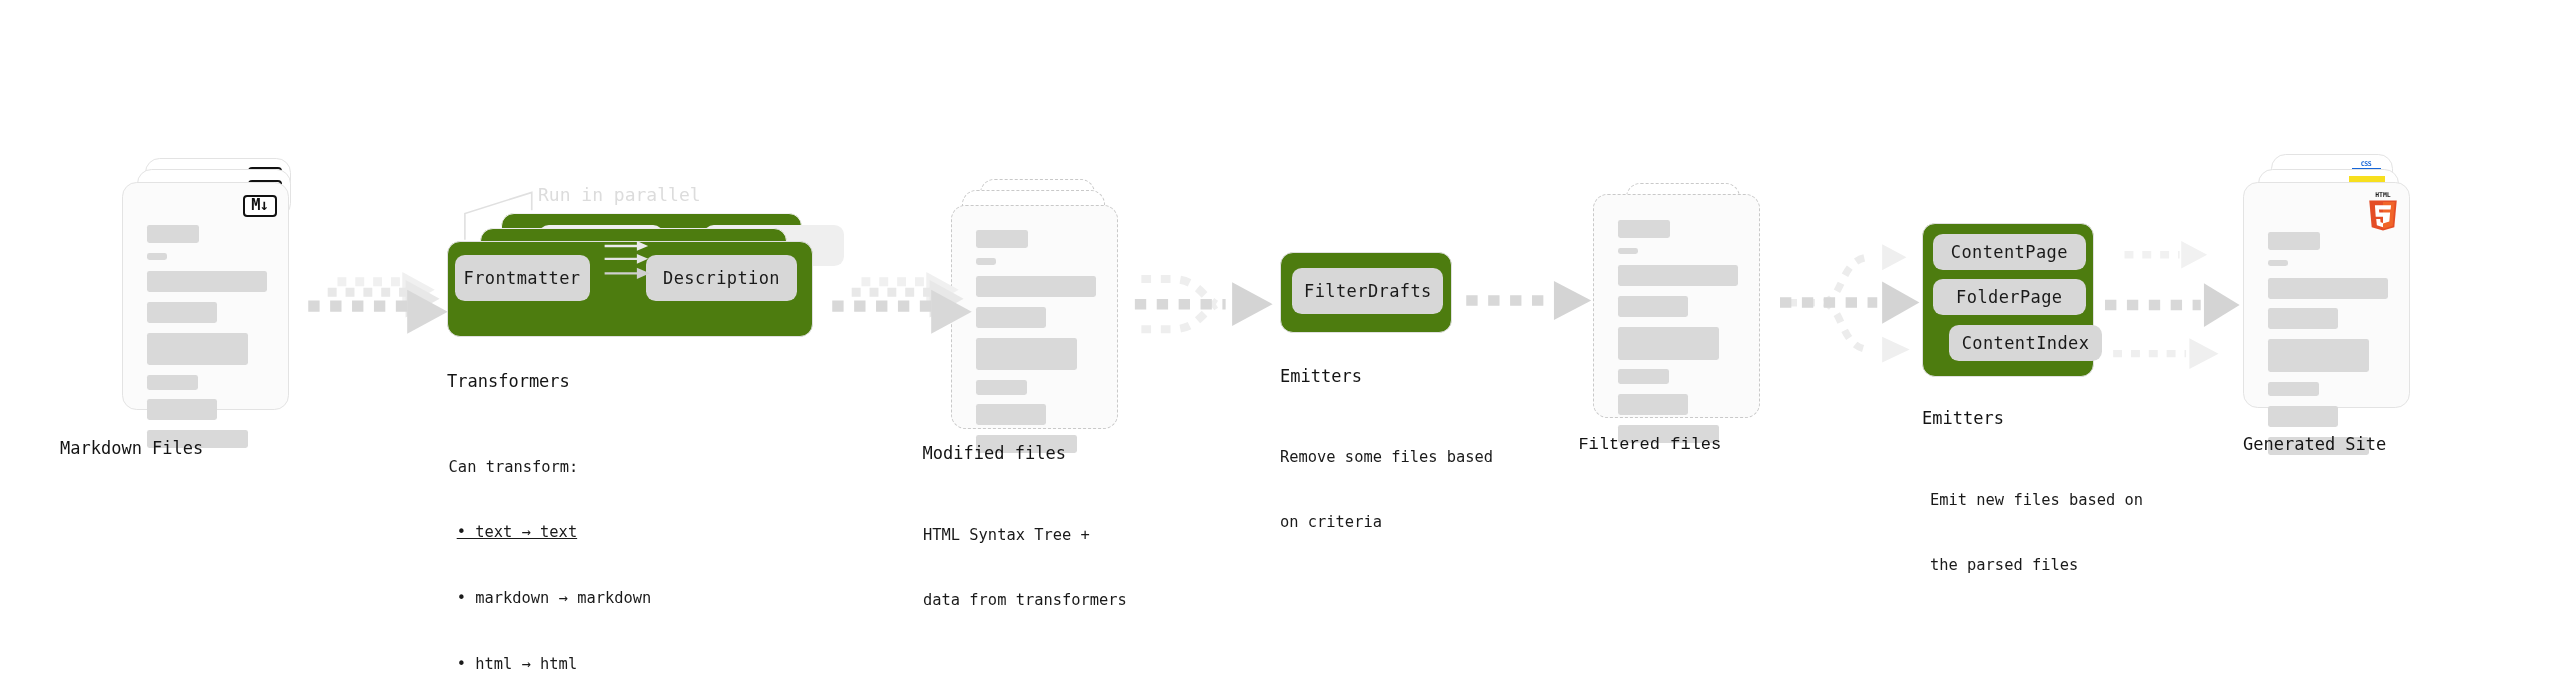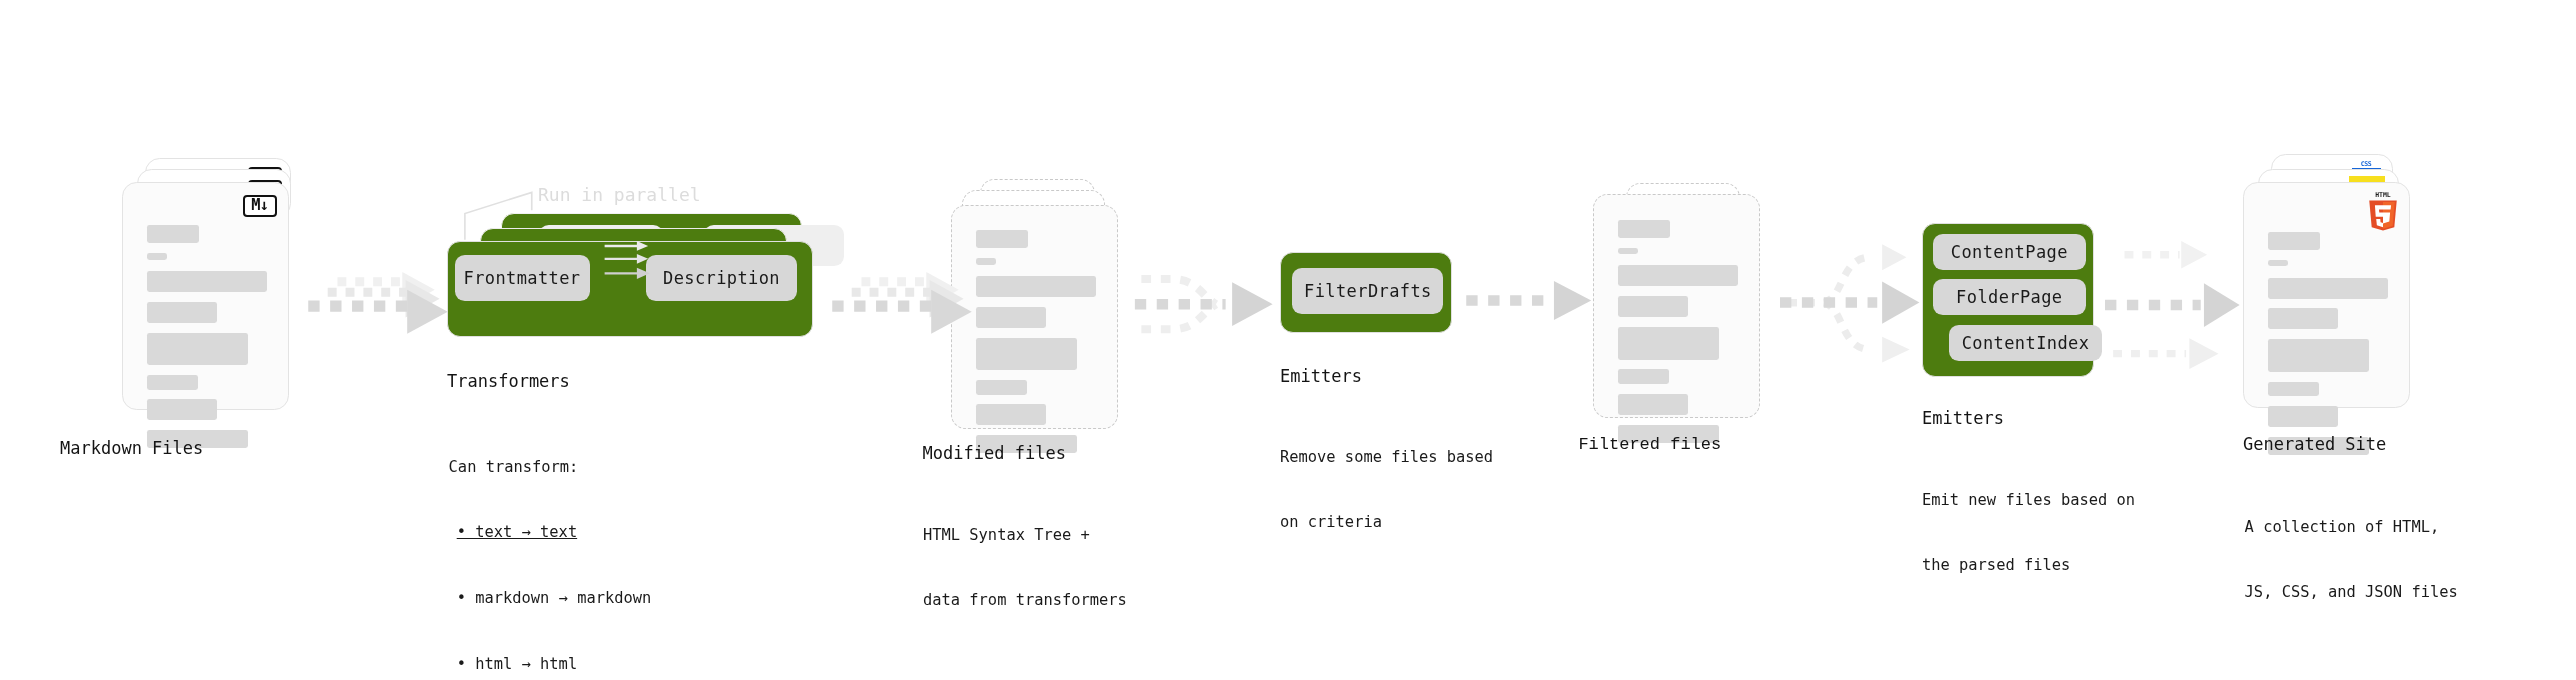--- a/index.html
+++ b/index.html
@@ -201,21 +201,21 @@
     <div class="title" style="left:-14.6px;top:252px;font-family:Liberation Mono, monospace;">Filtered files</div>
   </div>
 
   <div class="node" style="left:1922px;top:223px;">
     <div class="groupbox" style="left:0px;top:0px;width:172px;height:154px;">
       <div class="chip" style="left:9.8px;top:9.8px;width:153px;height:36px;">ContentPage</div>
       <div class="chip" style="left:9.8px;top:55px;width:153px;height:36px;">FolderPage</div>
       <div class="chip" style="left:26px;top:101px;width:153px;height:36px;">ContentIndex</div>
     </div>
     <div class="title" style="left:0px;top:185px;">Emitters</div>
-    <div class="sub" style="left:0px;top:223px;">
+    <div class="sub" style="left:8px;top:223px;">
       <span class="b">Emit new files based on</span>
       <span class="b">the parsed files</span>
     </div>
   </div>
 
   <div class="node" style="left:2243px;top:154px;">
     <div class="docstack" style="width:195px;height:268px;">
       <div class="card ghost" style="left:28px;top:0px;width:122px;height:46px;">
         <div class="badge css-badge" style="right:11.4px;top:4.9px;">CSS</div>
       </div>
@@ -237,24 +237,20 @@
           <div class="bar" style="width:100%;height:21px;"></div>
           <div class="bar" style="width:58%;height:21px;"></div>
           <div class="bar" style="width:84%;height:32.5px;"></div>
           <div class="bar" style="width:42%;height:14.6px;"></div>
           <div class="bar" style="width:58%;height:21px;"></div>
           <div class="bar" style="width:84%;height:18px;"></div>
         </div>
       </div>
     </div>
     <div class="title" style="left:0px;top:280px;">Generated Site</div>
-    <div class="sub" style="left:1.6px;top:319px;">
-      <span class="b">A collection of HTML,</span>
-      <span class="b">JS, CSS, and JSON files</span>
-    </div>
   </div>
 
   <svg class="arrowsvg" style="left:305px;top:272px;width:146px;height:73px;" viewBox="0 0 180 90">
     <g stroke="#f0f0f0" fill="#f0f0f0">
       <path d="M40 12 H128" stroke-width="11" stroke-dasharray="11 11" fill="none"></path>
       <path d="M120 0 L160 22 L120 44 Z" stroke="none"></path>
     </g>
     <g stroke="#e8e8e8" fill="#e8e8e8">
       <path d="M28 25 H130" stroke-width="11" stroke-dasharray="11 11" fill="none"></path>
       <path d="M124 10 L166 33 L124 56 Z" stroke="none"></path>

